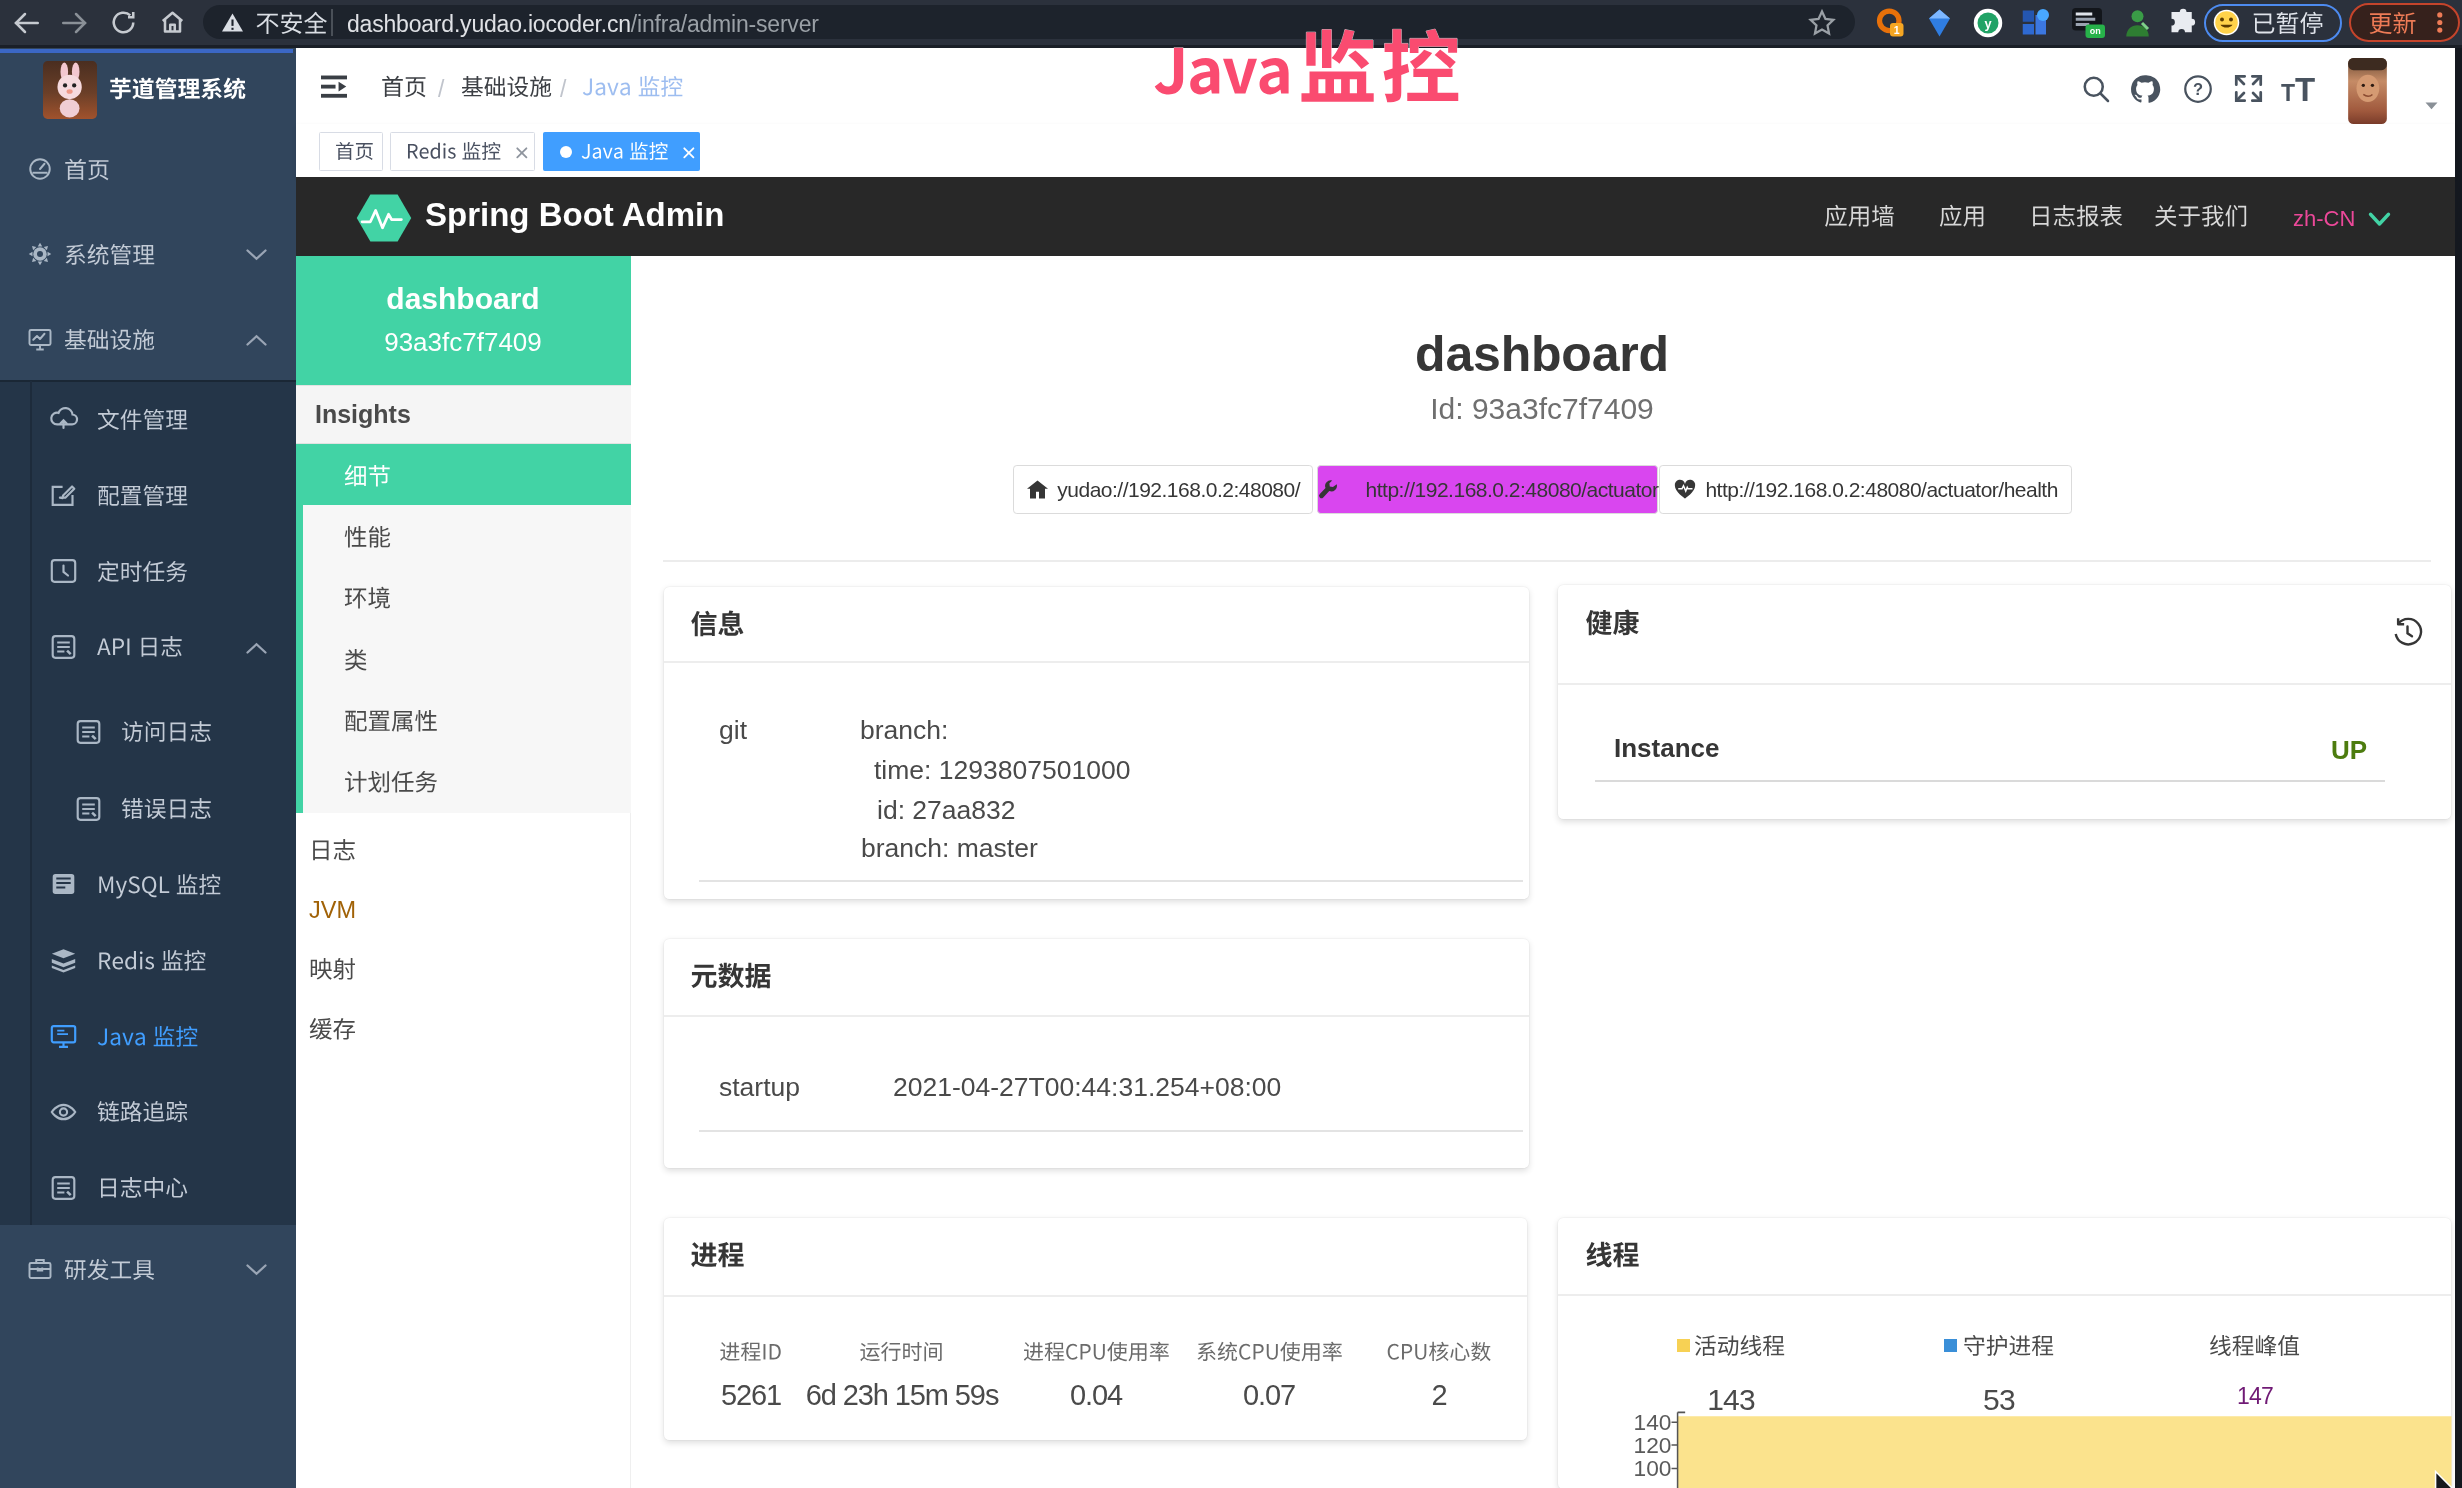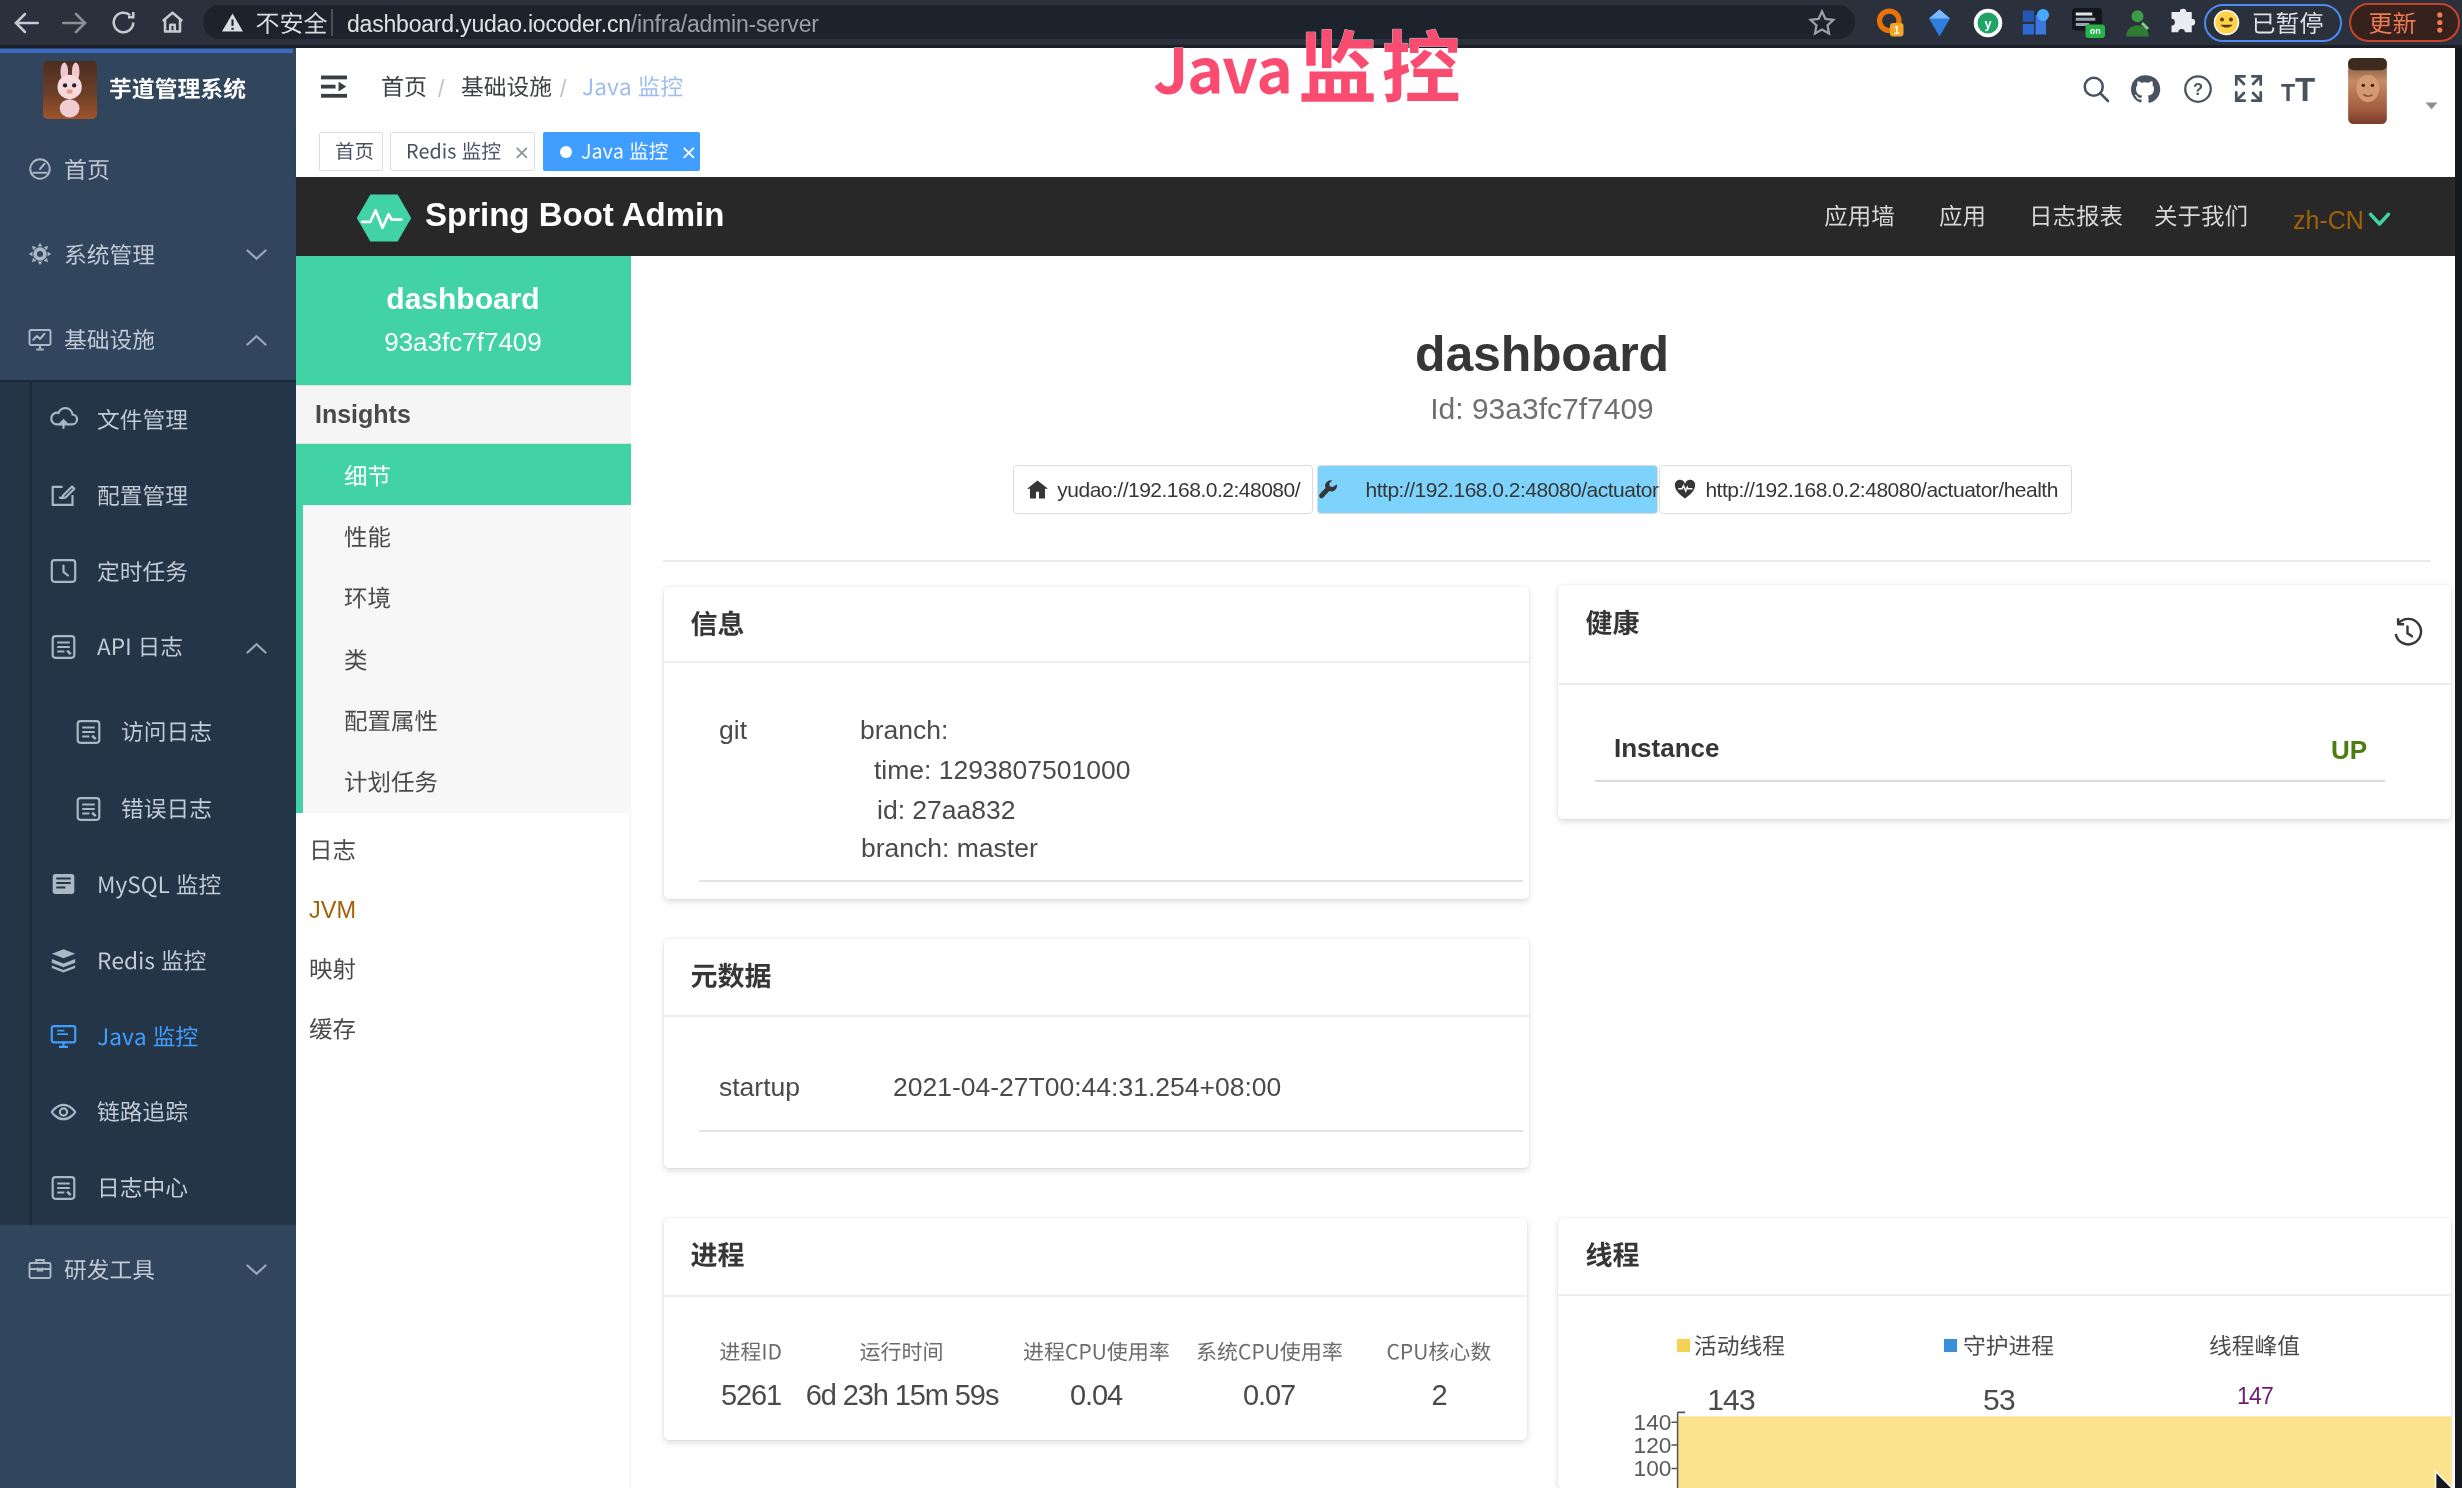--- a/index.html
+++ b/index.html
@@ -588,21 +588,21 @@
     <div class="ab" style="left:2154px;top:204px">
       <svg class="st" width="94" height="23.5" viewBox="0 0 124 31">
         <g fill="#d8d8d8" transform="translate(0,27.3) scale(0.0310)">
           <use href="#r5173"></use>
           <use href="#r4e8e" x="1000"></use>
           <use href="#r6211" x="2000"></use>
           <use href="#r4eec" x="3000"></use>
         </g>
       </svg>
     </div>
-    <div class="ab" style="left:2293px;top:206px;font-weight:400;font-size:25px;line-height:1.15;color:#a16207;white-space:nowrap;">zh-CN</div>
+    <div class="ab" style="left:2293px;top:206px;font-weight:400;font-size:22px;line-height:1.15;color:#ec4899;white-space:nowrap;">zh-CN</div>
     <svg class="ab" style="left:2368px;top:212px" width="23" height="15" viewBox="0 0 30 20">
       <path d="M3 3l12 13L27 3" stroke="#42d3a5" stroke-width="4.5" fill="none" stroke-linecap="round" stroke-linejoin="round"></path>
     </svg>
     <div class="ab" style="left:296px;top:256px;width:335px;height:1232px;background:#fff;border-right:0.8px solid #efefef"></div>
     <div class="ab" style="left:296px;top:256px;width:335px;height:129px;background:#42d3a5"></div>
     <div class="ab" style="left:463px;top:282px;font-weight:700;font-size:30px;line-height:1.15;color:#ffffff;white-space:nowrap;transform:translateX(-50%);">dashboard</div>
     <div class="ab" style="left:463px;top:328px;font-weight:400;font-size:26px;line-height:1.15;color:#ffffff;white-space:nowrap;transform:translateX(-50%);">93a3fc7f7409</div>
     <div class="ab" style="left:296px;top:385px;width:335px;height:59px;background:#f5f5f5;border-top:0.8px solid #e2e2e2;border-bottom:0.8px solid #e2e2e2"></div>
     <div class="ab" style="left:315px;top:400px;font-weight:700;font-size:25px;line-height:1.15;color:#4a4a4a;white-space:nowrap;">Insights</div>
     <div class="ab" style="left:296px;top:444px;width:335px;height:369px;background:#f7f7f7"></div>
@@ -688,21 +688,21 @@
     <div class="ab" style="left:1542px;top:326px;font-weight:700;font-size:50px;line-height:1.15;color:#363636;white-space:nowrap;letter-spacing:-0.2px;transform:translateX(-50%);">dashboard</div>
     <div class="ab" style="left:1542px;top:392px;font-weight:400;font-size:30px;line-height:1.15;color:#6f6f6f;white-space:nowrap;transform:translateX(-50%);">Id: 93a3fc7f7409</div>
     <div class="ab" style="left:1013px;top:465px;width:300px;height:49px;background:#fff;border:0.8px solid #dbdbdb;border-radius:3.8px;display:flex;align-items:center;justify-content:center;gap:8.3px">
       <span style="display:flex">
         <svg width="23" height="21" viewBox="0 0 30 28">
           <path d="M15 2L1 13h4v13h8v-9h4v9h8V13h4z" fill="#363636"></path>
         </svg>
       </span>
       <span style="font-size:21px;letter-spacing:-0.5px;color:#363636;white-space:nowrap">yudao://192.168.0.2:48080/</span>
     </div>
-    <div class="ab" style="left:1317px;top:465px;width:341px;height:49px;background:#7dd3fc;border:0.8px solid #dbdbdb;border-radius:3.8px;display:flex;align-items:center;justify-content:center;gap:26px">
+    <div class="ab" style="left:1317px;top:465px;width:341px;height:49px;background:#d946ef;border:0.8px solid #dbdbdb;border-radius:3.8px;display:flex;align-items:center;justify-content:center;gap:26px">
       <span style="display:flex">
         <svg width="23" height="21" viewBox="0 0 30 28">
           <path d="M26 7a7.5 7.5 0 0 1-10 9L8 24.5a3.2 3.2 0 0 1-4.6-4.6L11 12a7.5 7.5 0 0 1 9-10l-3.8 3.8.5 4.2 4.2.5z" fill="#363636"></path>
         </svg>
       </span>
       <span style="font-size:21px;letter-spacing:-0.5px;color:#363636;white-space:nowrap">http://192.168.0.2:48080/actuator</span>
     </div>
     <div class="ab" style="left:1659px;top:465px;width:413px;height:49px;background:#fff;border:0.8px solid #dbdbdb;border-radius:3.8px;display:flex;align-items:center;justify-content:center;gap:8.3px">
       <span style="display:flex">
         <svg width="24" height="21" viewBox="0 0 32 28">

